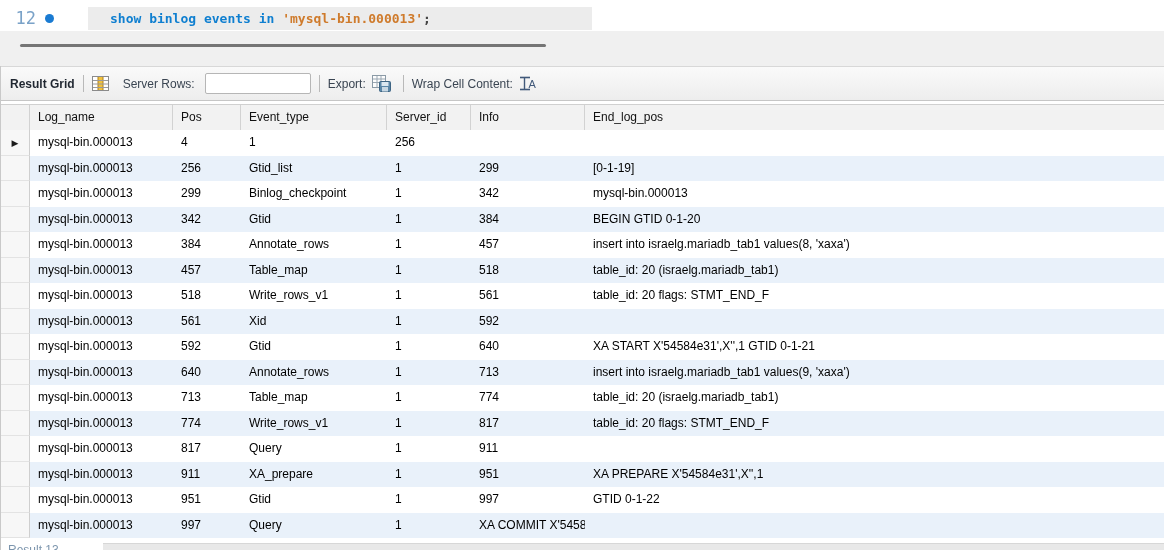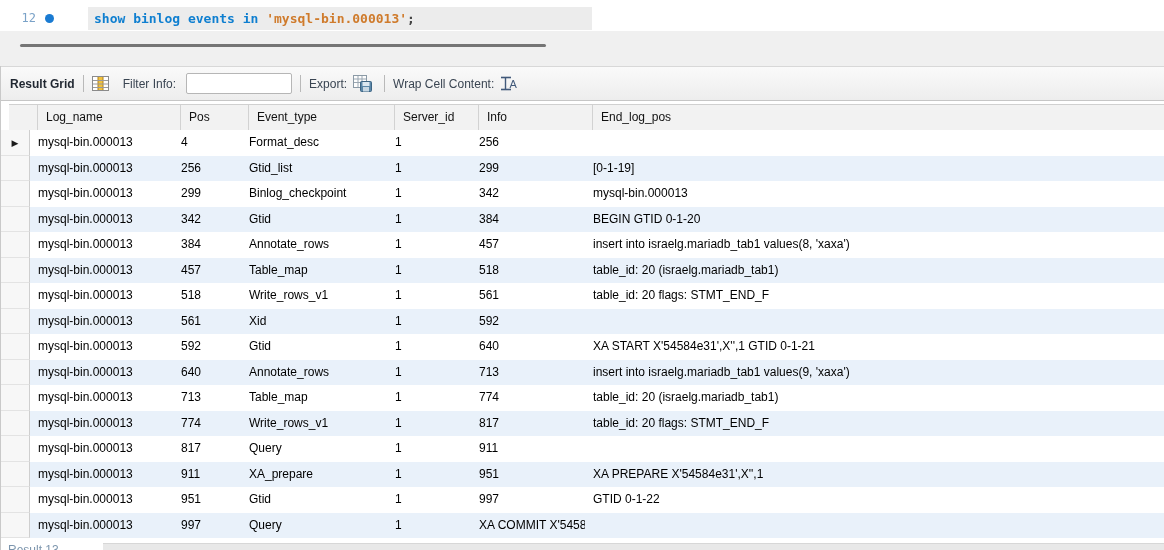--- a/index.html
+++ b/index.html
@@ -6,29 +6,29 @@
   html,body { background:#fff; }
   .screen {
     position:relative; width:1164px; height:550px; overflow:hidden;
     font-family:"Liberation Sans", sans-serif; background:#fff;
   }
 
   
   .editor-line { position:absolute; top:7px; left:0; height:23px; width:100%; }
   .lineno {
     position:absolute; left:12px; width:24px; text-align:right; line-height:23px;
-    font-family:"DejaVu Sans Mono", monospace; font-size:12px; color:#7aa2c8;
+    font-family:"DejaVu Sans Mono", monospace; font-size:17px; color:#7aa2c8;
   }
   .stmt-dot {
     position:absolute; left:45px; top:7px; width:9px; height:9px;
     border-radius:50%; background:var(--dot,#1a7bd2);
   }
   .code-line {
     position:absolute; left:88px; width:504px; height:23px; line-height:23px;
-    background:#ececec; padding-left:6px; white-space:pre;
+    background:#ececec; padding-left:22px; white-space:pre;
     font-family:"DejaVu Sans Mono", monospace; font-size:13px; font-weight:bold;
   }
   .kw   { color:var(--kw,#0f7fd0); }
   .str  { color:var(--str,#cf7b2c); }
   .punc { color:#444; }
 
   
   .gray-band { position:absolute; top:31px; left:0; width:100%; height:35px; background:#f0f0f0; }
   .splitter  { position:absolute; top:13px; left:20px; width:526px; height:3px;
                background:#757575; border-radius:2px; }
@@ -50,21 +50,21 @@
   .tb-label { margin-right:6px; }
   .tb-icon { display:inline-flex; align-items:center; margin-right:4px; }
   .filter-input {
     width:106px; height:21px; border:1px solid #b6b6b6; border-radius:2px;
     background:#fff; margin-left:4px; font-size:12px; padding:0 4px; outline:none;
   }
   .gap-l { margin-left:10px; }
 
   
   .ghead {
-    position:absolute; top:38px; left:8px; right:0; height:40px;
+    position:absolute; top:38px; left:0; right:0; height:40px;
     display:grid; grid-template-columns:29px 143px 68px 146px 84px 114px 1fr;
     background:#f2f2f2; border-top:1px solid #d0d0d0; border-bottom:1px solid #c2c2c2;
     font-size:12px; color:#111;
   }
   .ghead .hc { border-right:1px solid #d2d2d2; line-height:24px; padding-left:8px;
                overflow:hidden; white-space:nowrap; }
   .ghead .hc:last-child { border-right:none; }
   .ghead .corner { padding:0; background:#f2f2f2; }
 
   
@@ -111,21 +111,21 @@
         <svg width="17" height="15" viewBox="0 0 17 15">
           <rect x="0.5" y="0.5" width="16" height="14" fill="#fff" stroke="#8b8b8b"></rect>
           <rect x="6" y="1" width="5" height="13" fill="#f0c23e"></rect>
           <line x1="6" y1="1" x2="6" y2="14" stroke="#b07f1f"></line>
           <line x1="11" y1="1" x2="11" y2="14" stroke="#b07f1f"></line>
           <line x1="1" y1="4.5" x2="16" y2="4.5" stroke="#9a9a9a"></line>
           <line x1="1" y1="8" x2="16" y2="8" stroke="#9a9a9a"></line>
           <line x1="1" y1="11.5" x2="16" y2="11.5" stroke="#9a9a9a"></line>
         </svg>
       </span>
-      <span class="tb-label gap-l">Filter Info:</span>
+      <span class="tb-label gap-l">Server Rows:</span>
       <input class="filter-input" type="text" value="" placeholder="" style="">
       <span class="tb-sep"></span>
       <span class="tb-label">Export:</span>
       <span class="tb-icon">
         <svg width="19" height="17" viewBox="0 0 19 17">
           <rect x="0.5" y="0.5" width="13" height="12" fill="#fdfdfd" stroke="#8b9aa6"></rect>
           <line x1="1" y1="4" x2="13" y2="4" stroke="#9aa7b2"></line>
           <line x1="1" y1="7.5" x2="13" y2="7.5" stroke="#9aa7b2"></line>
           <line x1="5" y1="1" x2="5" y2="12" stroke="#9aa7b2"></line>
           <line x1="9" y1="1" x2="9" y2="12" stroke="#9aa7b2"></line>
@@ -154,21 +154,20 @@
       <div class="hc">Server_id</div>
       <div class="hc">Info</div>
       <div class="hc">End_log_pos</div>
     </div>
 
     <div class="grows">
         <div class="grow odd">
           <div class="cell rowhead"><span class="arrow">▶</span></div>
           <div class="cell">mysql-bin.000013</div>
           <div class="cell">4</div>
-          <div class="cell">Format_desc</div>
           <div class="cell">1</div>
           <div class="cell">256</div>
         </div>
         <div class="grow even">
           <div class="cell rowhead"></div>
           <div class="cell">mysql-bin.000013</div>
           <div class="cell">256</div>
           <div class="cell">Gtid_list</div>
           <div class="cell">1</div>
           <div class="cell">299</div>

